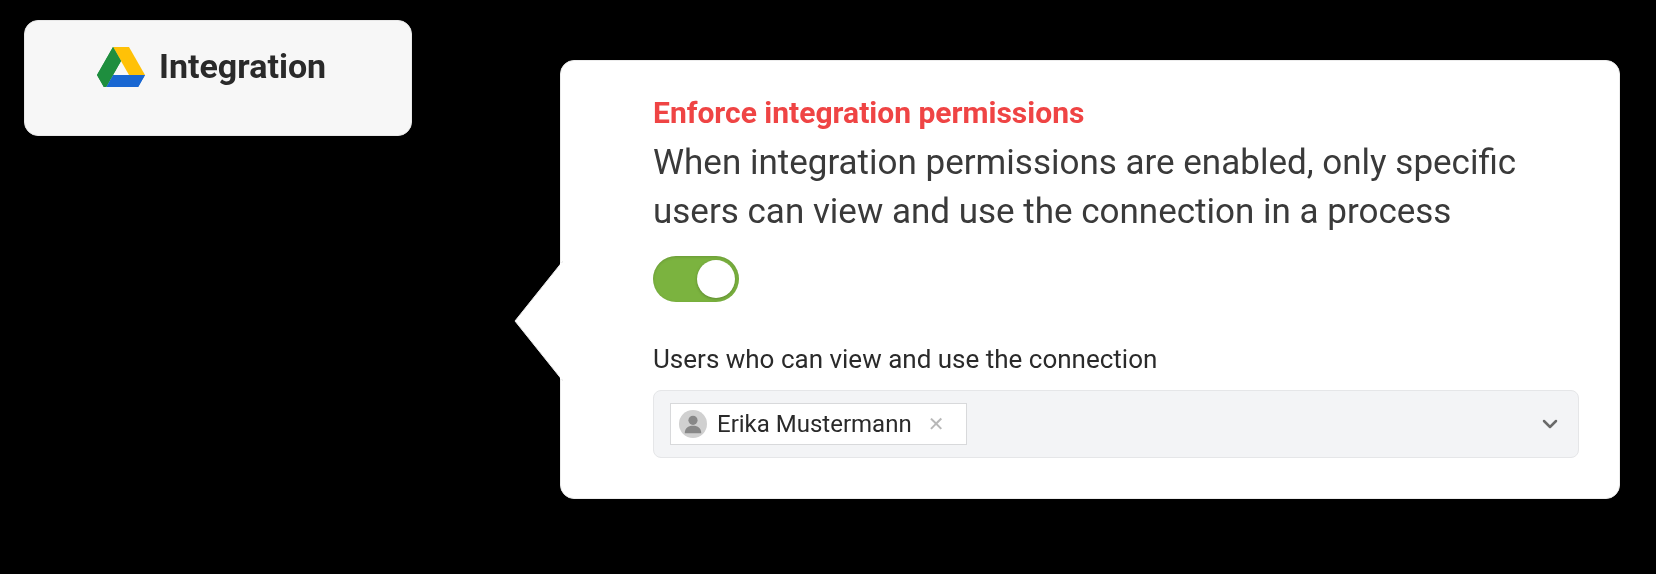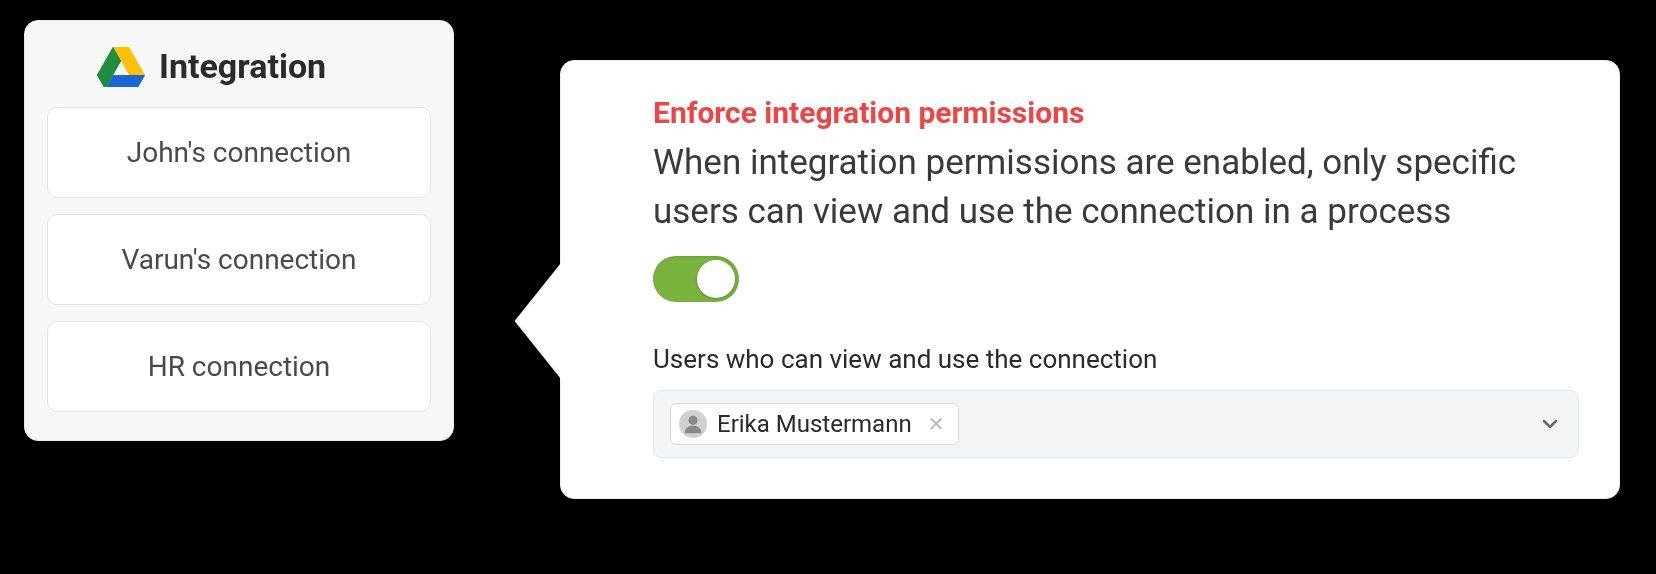--- a/index.html
+++ b/index.html
@@ -12,21 +12,21 @@
       background: #000;
       width: 1656px;
       height: 574px;
       position: relative;
       overflow: hidden;
     }
     .integration-panel {
       position: absolute;
       left: 24px;
       top: 20px;
-      width: 430px;
+      width: 388px;
       background: #f7f7f7;
       border: 1px solid #e8e8e8;
       border-radius: 14px;
       padding: 24px 22px 28px 22px;
       box-shadow: 0 2px 8px rgba(0,0,0,0.08);
     }
     .integration-header {
       display: flex;
       align-items: center;
       gap: 14px;
@@ -123,22 +123,22 @@
       border: 1px solid #e5e6e8;
       border-radius: 8px;
       padding: 12px 16px;
       display: flex;
       align-items: center;
       justify-content: space-between;
     }
     .user-chip {
       background: #fff;
       border: 1px solid #d8d9db;
-      border-radius: 6px;
-      padding: 6px 12px 6px 8px;
+      border-radius: 0;
+      padding: 6px 20px 6px 8px;
       display: flex;
       align-items: center;
       gap: 10px;
     }
     .avatar {
       width: 28px;
       height: 28px;
       border-radius: 50%;
       background: #d0d0d0;
       display: flex;
@@ -177,31 +177,20 @@
         <path d="M16 2 L32 2 L48 30 L32 30 Z" fill="#ffc107"></path>
         <path d="M0 30 L16 2 L24 16 L8 44 Z" fill="#1e8e3e"></path>
         <path d="M8 44 L48 30 L40 44 Z" fill="#1967d2"></path>
         <path d="M8 44 L16 30 L48 30 L40 44 Z" fill="#1967d2"></path>
         <path d="M16 2 L24 16 L16 30 L0 30 L8 16 Z" fill="#1e8e3e" opacity="0"></path>
         <path d="M0 30 L8 44 L24 16 L16 2 Z" fill="#1e8e3e"></path>
       </svg>
     </span>
     <span class="integration-title">Integration</span>
   </div>
-  <div class="connection-list">
-    <div class="connection-item">
-      <span>John's connection</span>
-    </div>
-    <div class="connection-item">
-      <span>Varun's connection</span>
-    </div>
-    <div class="connection-item">
-      <span>HR connection</span>
-    </div>
-  </div>
 </div>
 
 <div class="permissions-panel">
   <div class="panel-pointer">
     <svg width="50" height="120" viewBox="0 0 50 120">
       <path d="M50 0 L2 60 L50 120 Z" fill="#fff" stroke="#ececec" stroke-width="1"></path>
       <path d="M49 2 L49 118" stroke="#fff" stroke-width="4"></path>
     </svg>
   </div>
   <div class="permissions-title">Enforce integration permissions</div>

